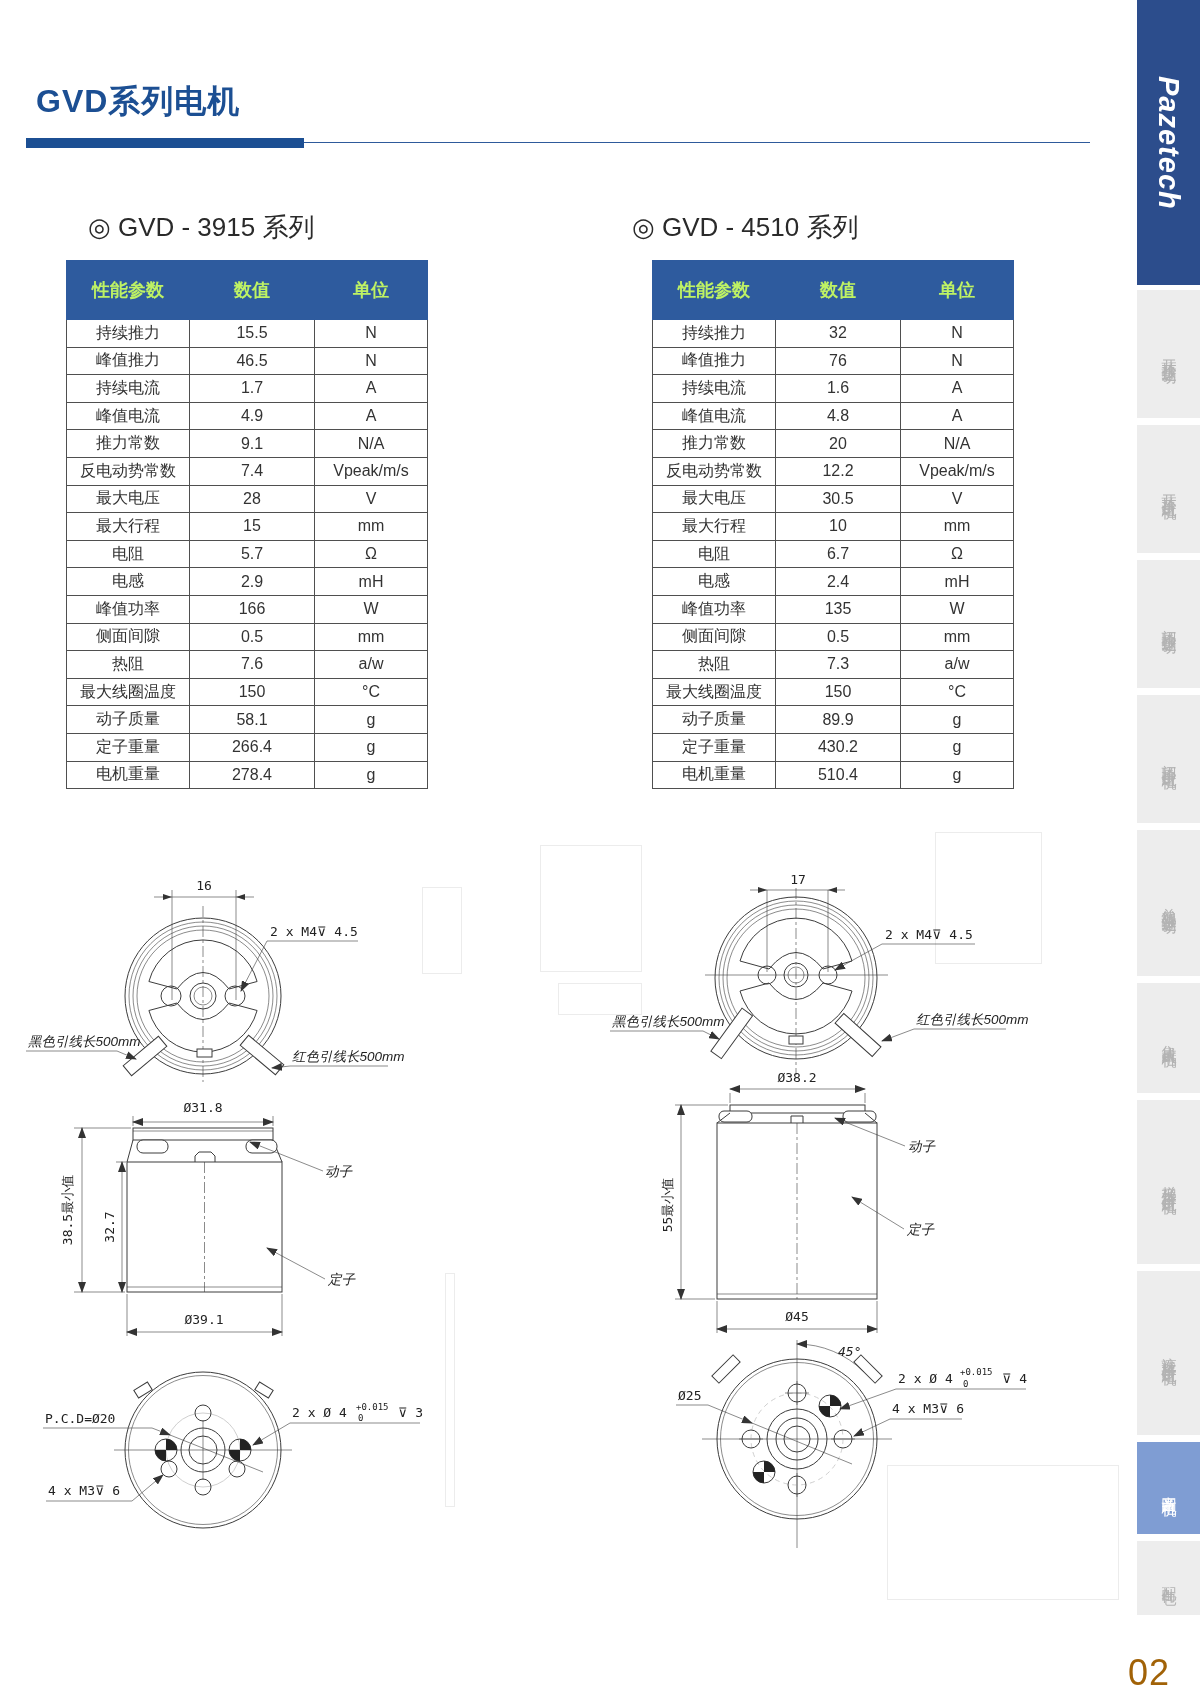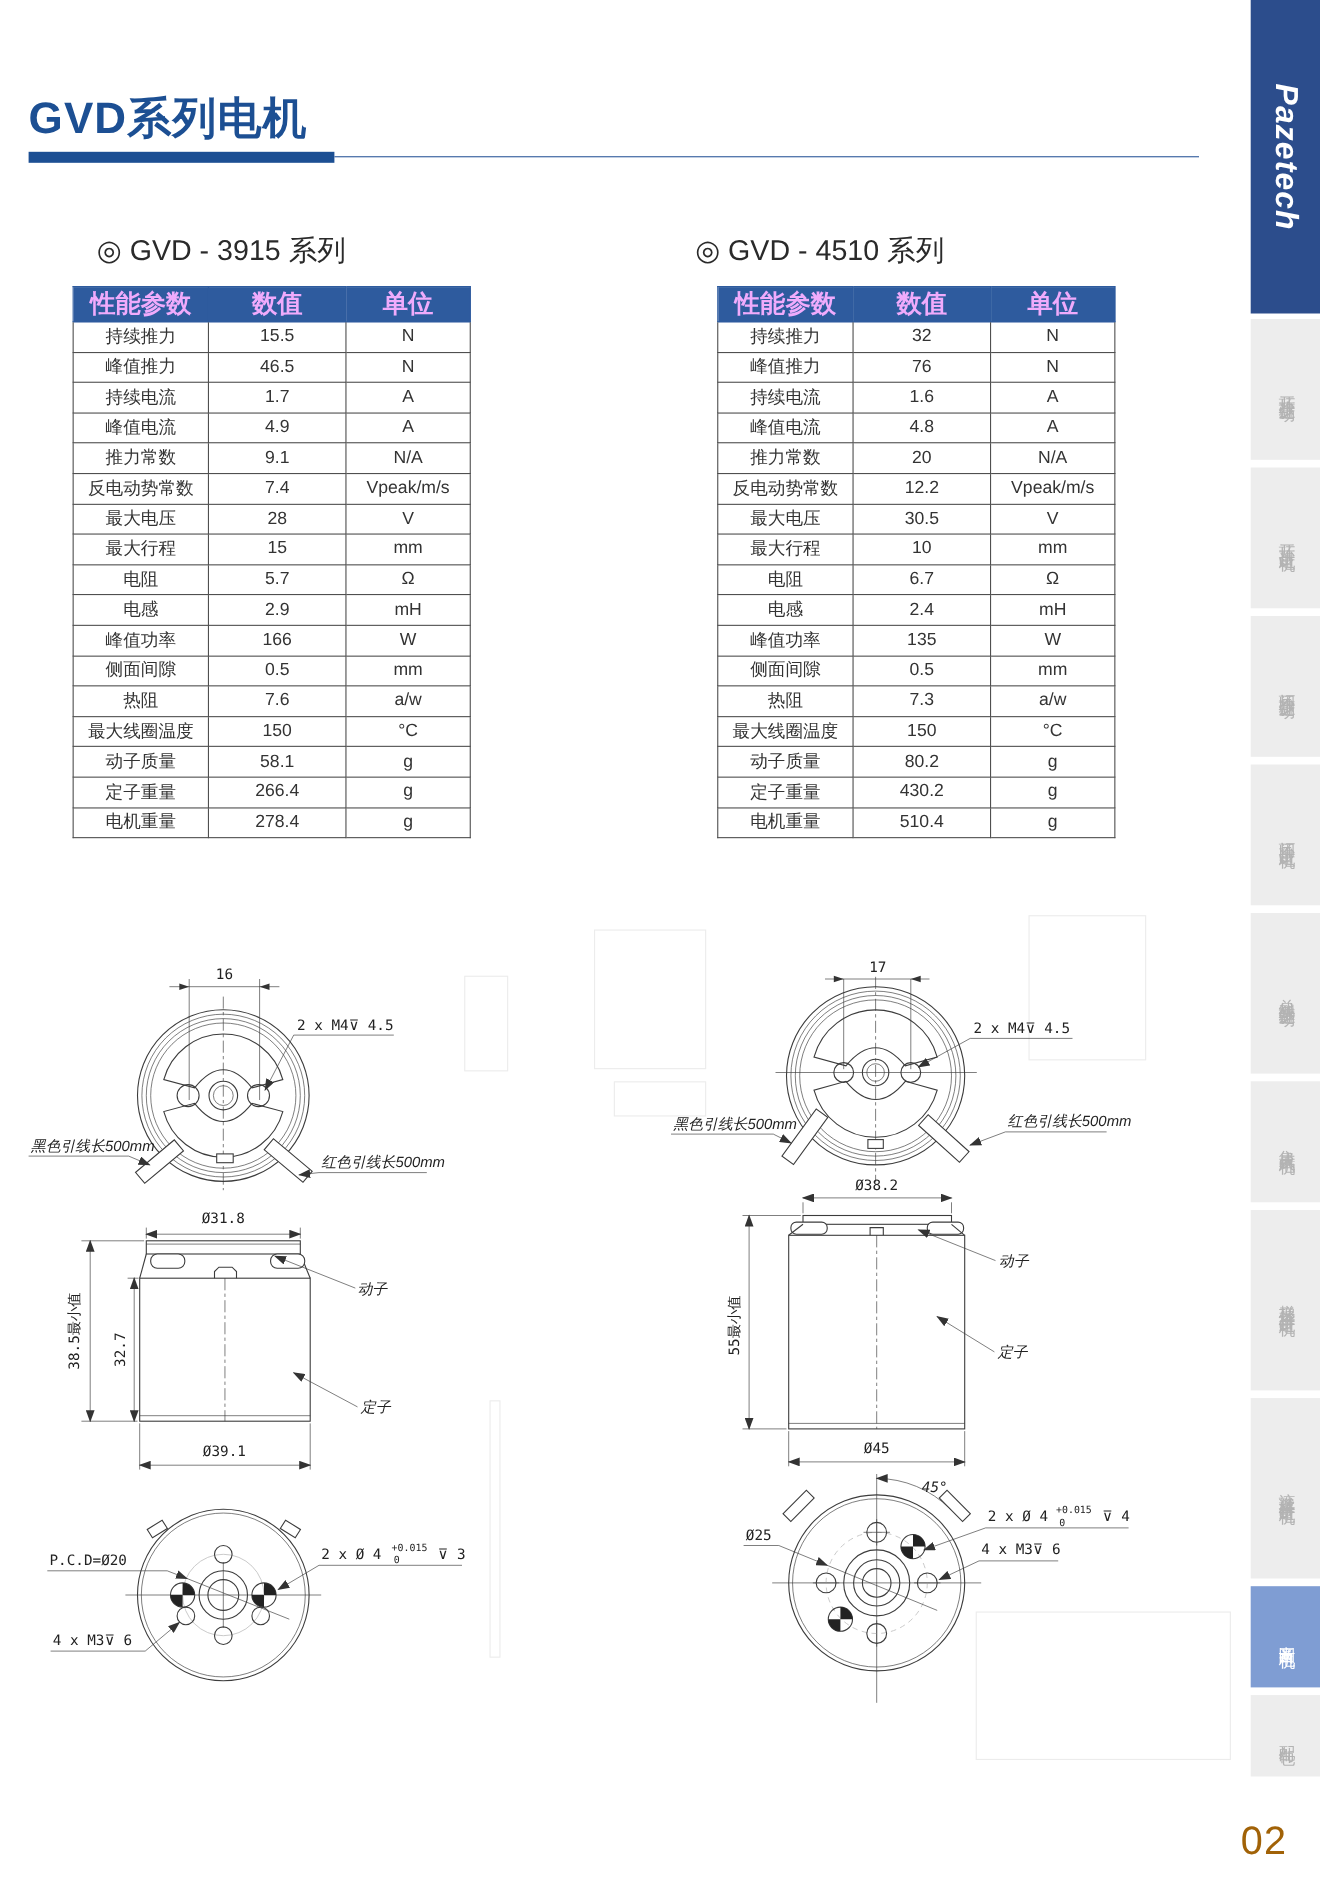--- a/index.html
+++ b/index.html
@@ -1,34 +1,34 @@
 <!DOCTYPE html>
 <html><head>
 <meta charset="utf-8">
 <style>
   html,body{margin:0;padding:0;background:#ffffff;}
   .page{position:relative;width:1200px;height:1708px;background:#fff;overflow:hidden;
         font-family:"Liberation Sans",sans-serif;}
   
-  .page-title{position:absolute;left:26px;top:80px;margin:0;font-size:40px;font-weight:bold;
+  .page-title{position:absolute;left:36px;top:80px;margin:0;font-size:32px;font-weight:bold;
               color:#1c4f93;letter-spacing:1px;}
   .title-bar{position:absolute;left:26px;top:138px;width:278px;height:10px;background:#1c4f93;}
   .title-rule{position:absolute;left:304px;top:142px;width:786px;height:1px;background:#2e5a9b;}
   
   .spec{position:absolute;top:210px;width:430px;}
   .spec.left{left:34px;}
   .spec.right{left:632px;}
   .spec h2{margin:0;font-size:26px;font-weight:400;color:#2a2a2a;line-height:34px;}
   .spec.left h2{margin-left:54px;}
   .spec .bullets{margin:4px 0 0 0;font-size:19px;color:#1d1d1d;line-height:26px;}
   .spec table{margin-top:16px;border-collapse:collapse;width:361px;table-layout:fixed;}
   .spec.left table{margin-left:32px;}
   .spec.right table{margin-left:20px;}
-  .spec th{background:#2e5b9e;color:#f0abfc;font-size:23px;font-weight:bold;height:26px;
-           border:1px solid #2e5b9e;padding:0;text-align:center;}
+  .spec th{background:#2e5b9e;color:#bef264;font-size:18px;font-weight:bold;height:26px;
+           border:1px solid #2e5b9e;padding:16px;text-align:center;}
   .spec td{border:1px solid #4f4f4f;height:26.6px;font-size:16px;color:#333;
            text-align:center;padding:0;}
   .spec col.c1{width:123px}.spec col.c2{width:125px}.spec col.c3{width:113px}
   
   .draw{position:absolute;overflow:visible;}
   .draw .ol{fill:none;stroke:#3c3c3c;stroke-width:1;}
   .draw .thin{fill:none;stroke:#3c3c3c;stroke-width:.6;}
   .draw .dash{stroke-dasharray:11 3 3 3;}
   .draw .wfill{fill:#fff;stroke:#3c3c3c;stroke-width:1;}
   .draw .gray{fill:none;stroke:#c3c3c3;stroke-width:.8;}
@@ -255,21 +255,21 @@
             <td>7.3</td>
             <td>a/w</td>
           </tr>
           <tr>
             <td>最大线圈温度</td>
             <td>150</td>
             <td>°C</td>
           </tr>
           <tr>
             <td>动子质量</td>
-            <td>80.2</td>
+            <td>89.9</td>
             <td>g</td>
           </tr>
           <tr>
             <td>定子重量</td>
             <td>430.2</td>
             <td>g</td>
           </tr>
           <tr>
             <td>电机重量</td>
             <td>510.4</td>

